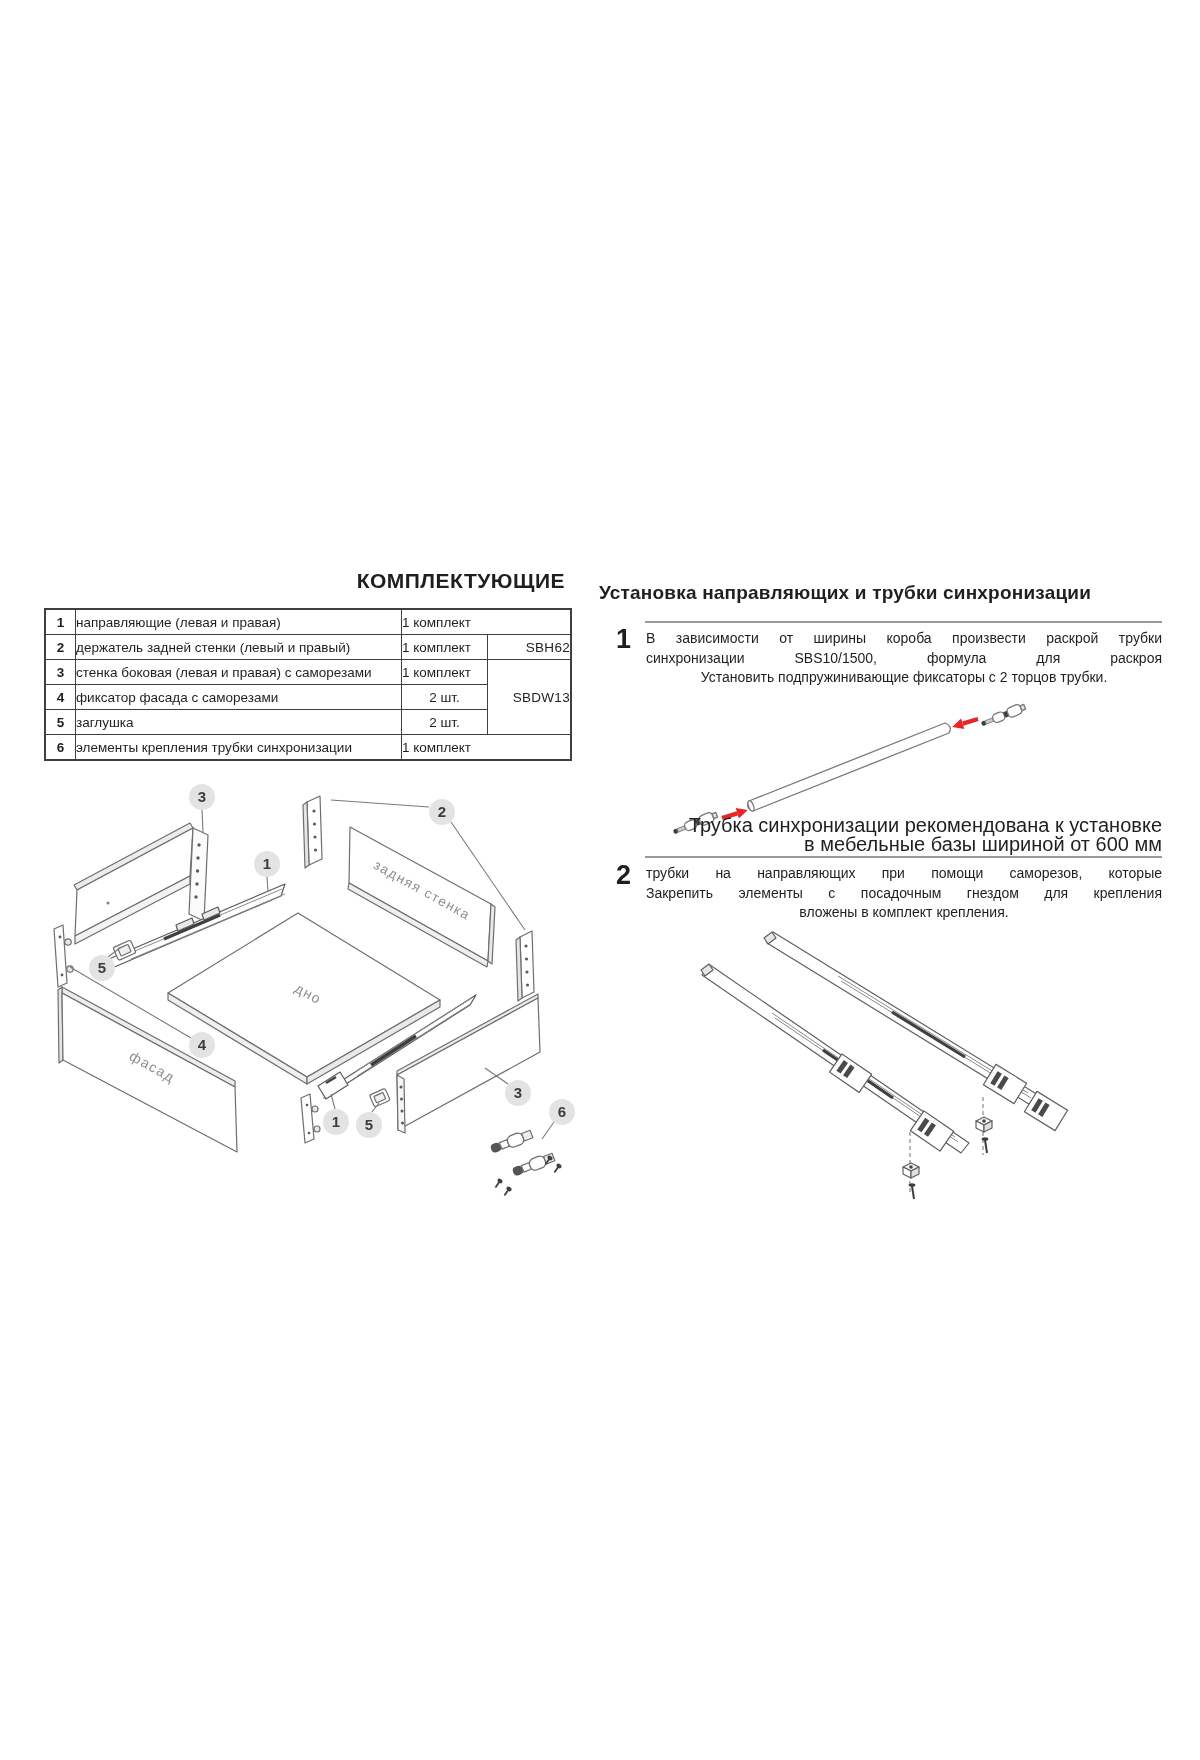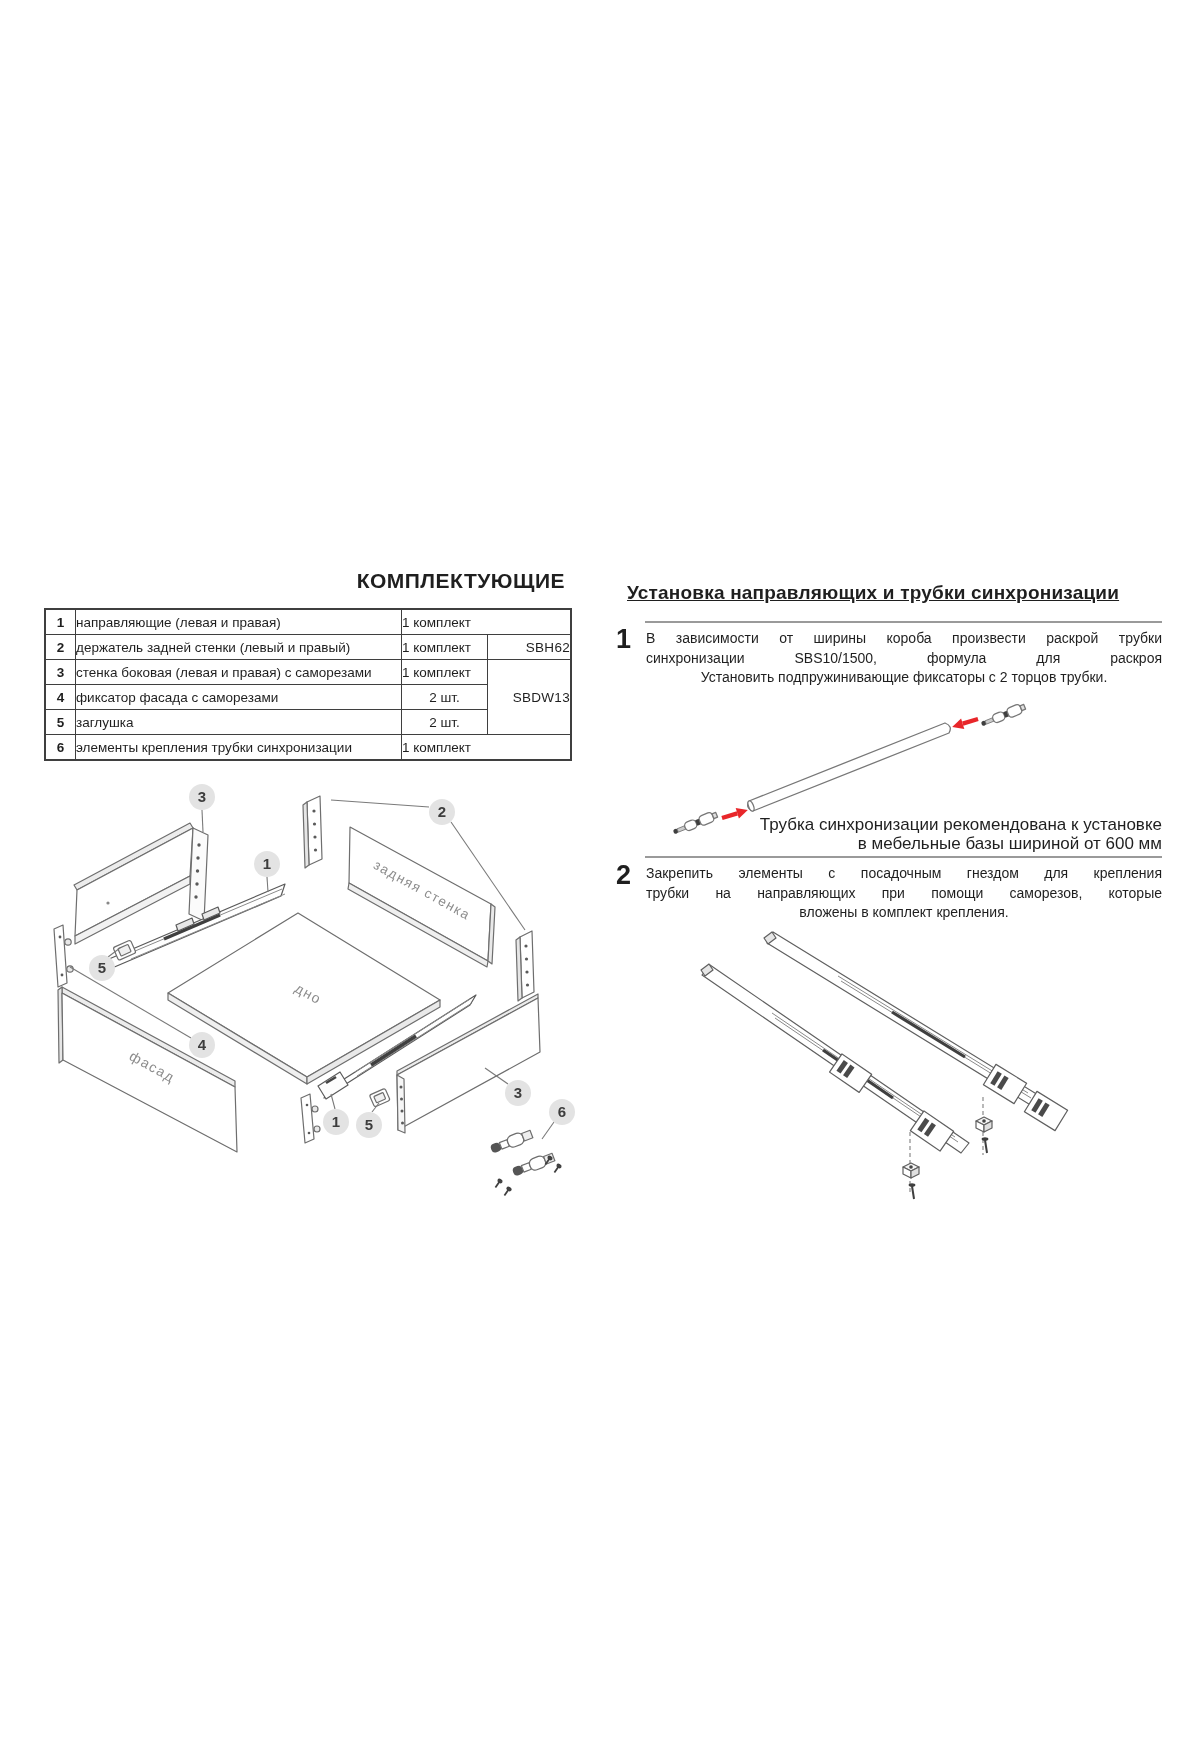--- a/index.html
+++ b/index.html
@@ -30,31 +30,31 @@
 
   
   .callout{
     position:absolute;width:26px;height:26px;border-radius:50%;
     background:#e3e3e3;color:#3d3d3d;text-align:center;line-height:26px;
     font-size:15px;font-weight:bold;
   }
 
   
   .install-title{
-    left:627px;top:582px;width:560px;
-    font-size:19px;font-weight:bold;letter-spacing:.2px;text-decoration:underline;
+    left:599px;top:582px;width:560px;
+    font-size:19px;font-weight:bold;letter-spacing:.2px;
   }
   .divider{height:2px;background:#9a9a9a}
   .step-num{font-size:27px;font-weight:bold;width:24px;text-align:left}
   .step-text{width:516px;font-size:14px;line-height:19.5px}
   .jline{text-align:justify;text-align-last:justify}
   .lline{text-align:center}
   .tube-note{
     left:630px;top:816px;width:532px;text-align:right;
-    font-size:17px;line-height:18.5px;
+    font-size:20px;line-height:18.5px;
   }
 
   svg{position:absolute;overflow:visible}
   svg text.panel-label{
     fill:#8c8c8c;font-family:"Liberation Sans",sans-serif;
   }
 </style>
 </head>
 <body>
 
@@ -315,22 +315,22 @@
 
 <div class="abs tube-note">
   <div>Трубка синхронизации рекомендована к установке</div>
   <div>в мебельные базы шириной от 600 мм</div>
 </div>
 
 <div class="abs divider" style="left:645px;top:856px;width:517px"></div>
 
 <div class="abs step-num" style="left:616px;top:860px">2</div>
 <div class="abs step-text" style="left:646px;top:864px">
+  <div class="jline">трубки на направляющих при помощи саморезов, которые</div>
   <div class="jline">Закрепить элементы с посадочным гнездом для крепления</div>
-  <div class="jline">трубки на направляющих при помощи саморезов, которые</div>
   <div class="lline">вложены в комплект крепления.</div>
 </div>
 
 <svg class="abs" style="left:660px;top:925px" width="510" height="290" viewBox="0 0 510 290">
   <g stroke="#5f5f5f" stroke-width="1.2" fill="none" stroke-linejoin="round">
 
     <g>
       <polygon points="113,7 383,173 377,184 107,18" fill="#ffffff"></polygon>
       <polygon points="104,13 112,7 116,13 108,19" fill="#e6e6e6"></polygon>
       <line x1="178" y1="51" x2="368" y2="168" stroke="#8a8a8a" stroke-width="1"></line>

